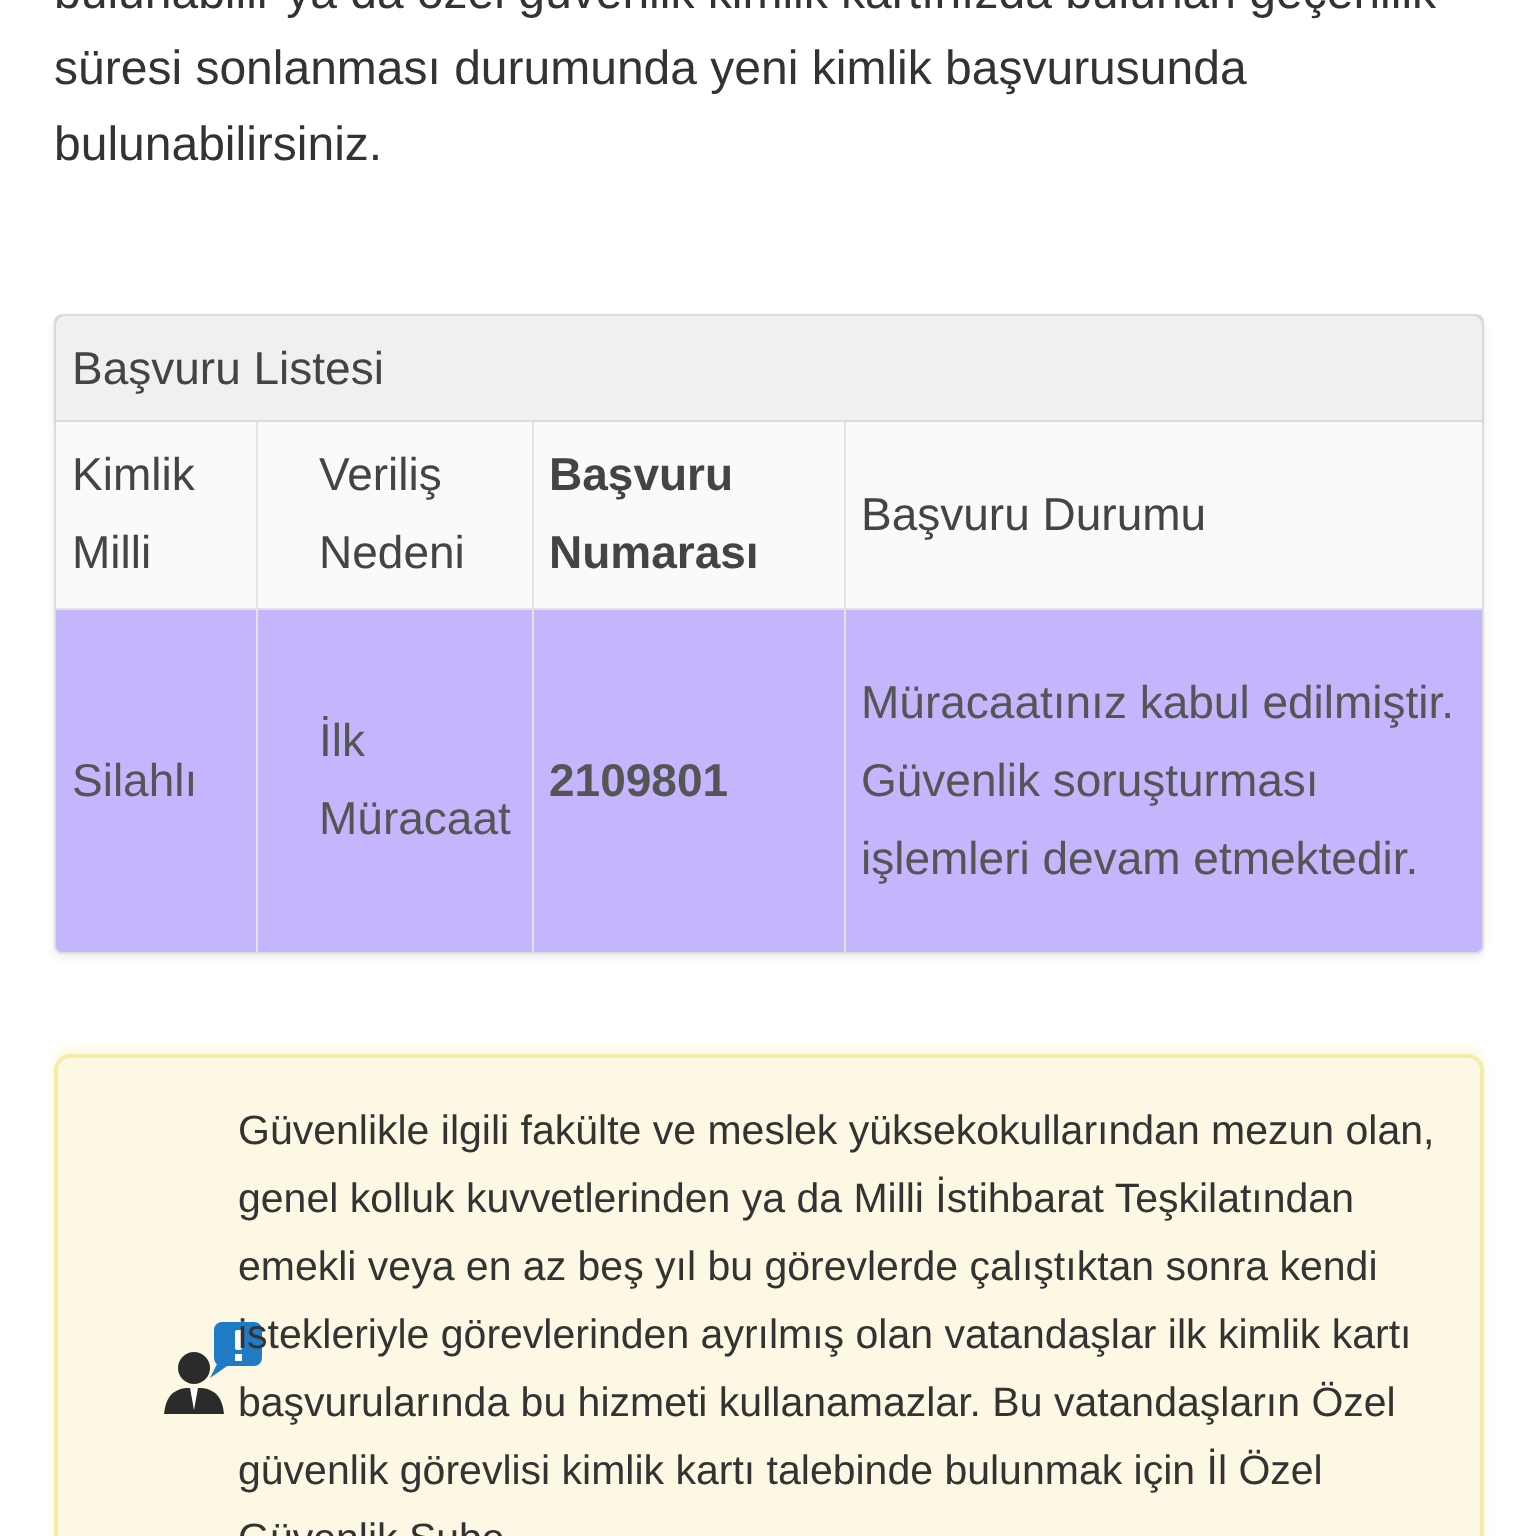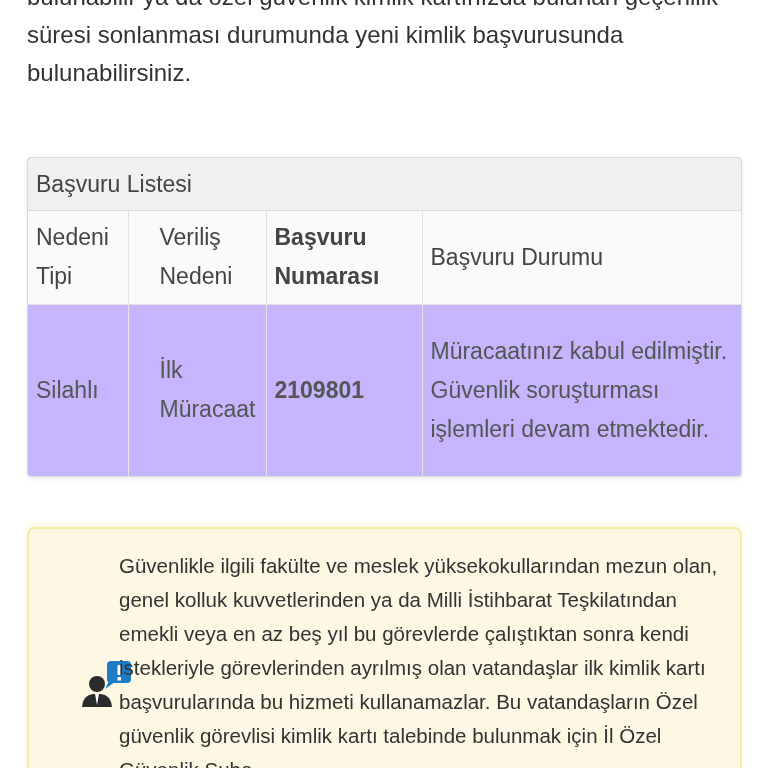--- a/index.html
+++ b/index.html
@@ -62,21 +62,21 @@
 
 <div class="page">
 
   <p class="intro">bulunabilir ya da özel güvenlik kimlik kartınızda bulunan geçerlilik süresi sonlanması durumunda yeni kimlik başvurusunda bulunabilirsiniz.</p>
 
   <div class="panel">
     <div class="panel-heading">Başvuru Listesi</div>
     <table>
       <thead>
         <tr>
-          <th class="c1">Nedeni Tipi</th>
+          <th class="c1">Kimlik Milli</th>
           <th class="c2">Veriliş Nedeni</th>
           <th class="c3">Başvuru Numarası</th>
           <th>Başvuru Durumu</th>
         </tr>
       </thead>
       <tbody>
         <tr>
           <td class="c1">Silahlı</td>
           <td class="c2">İlk Müracaat</td>
           <td class="c3">2109801</td>

